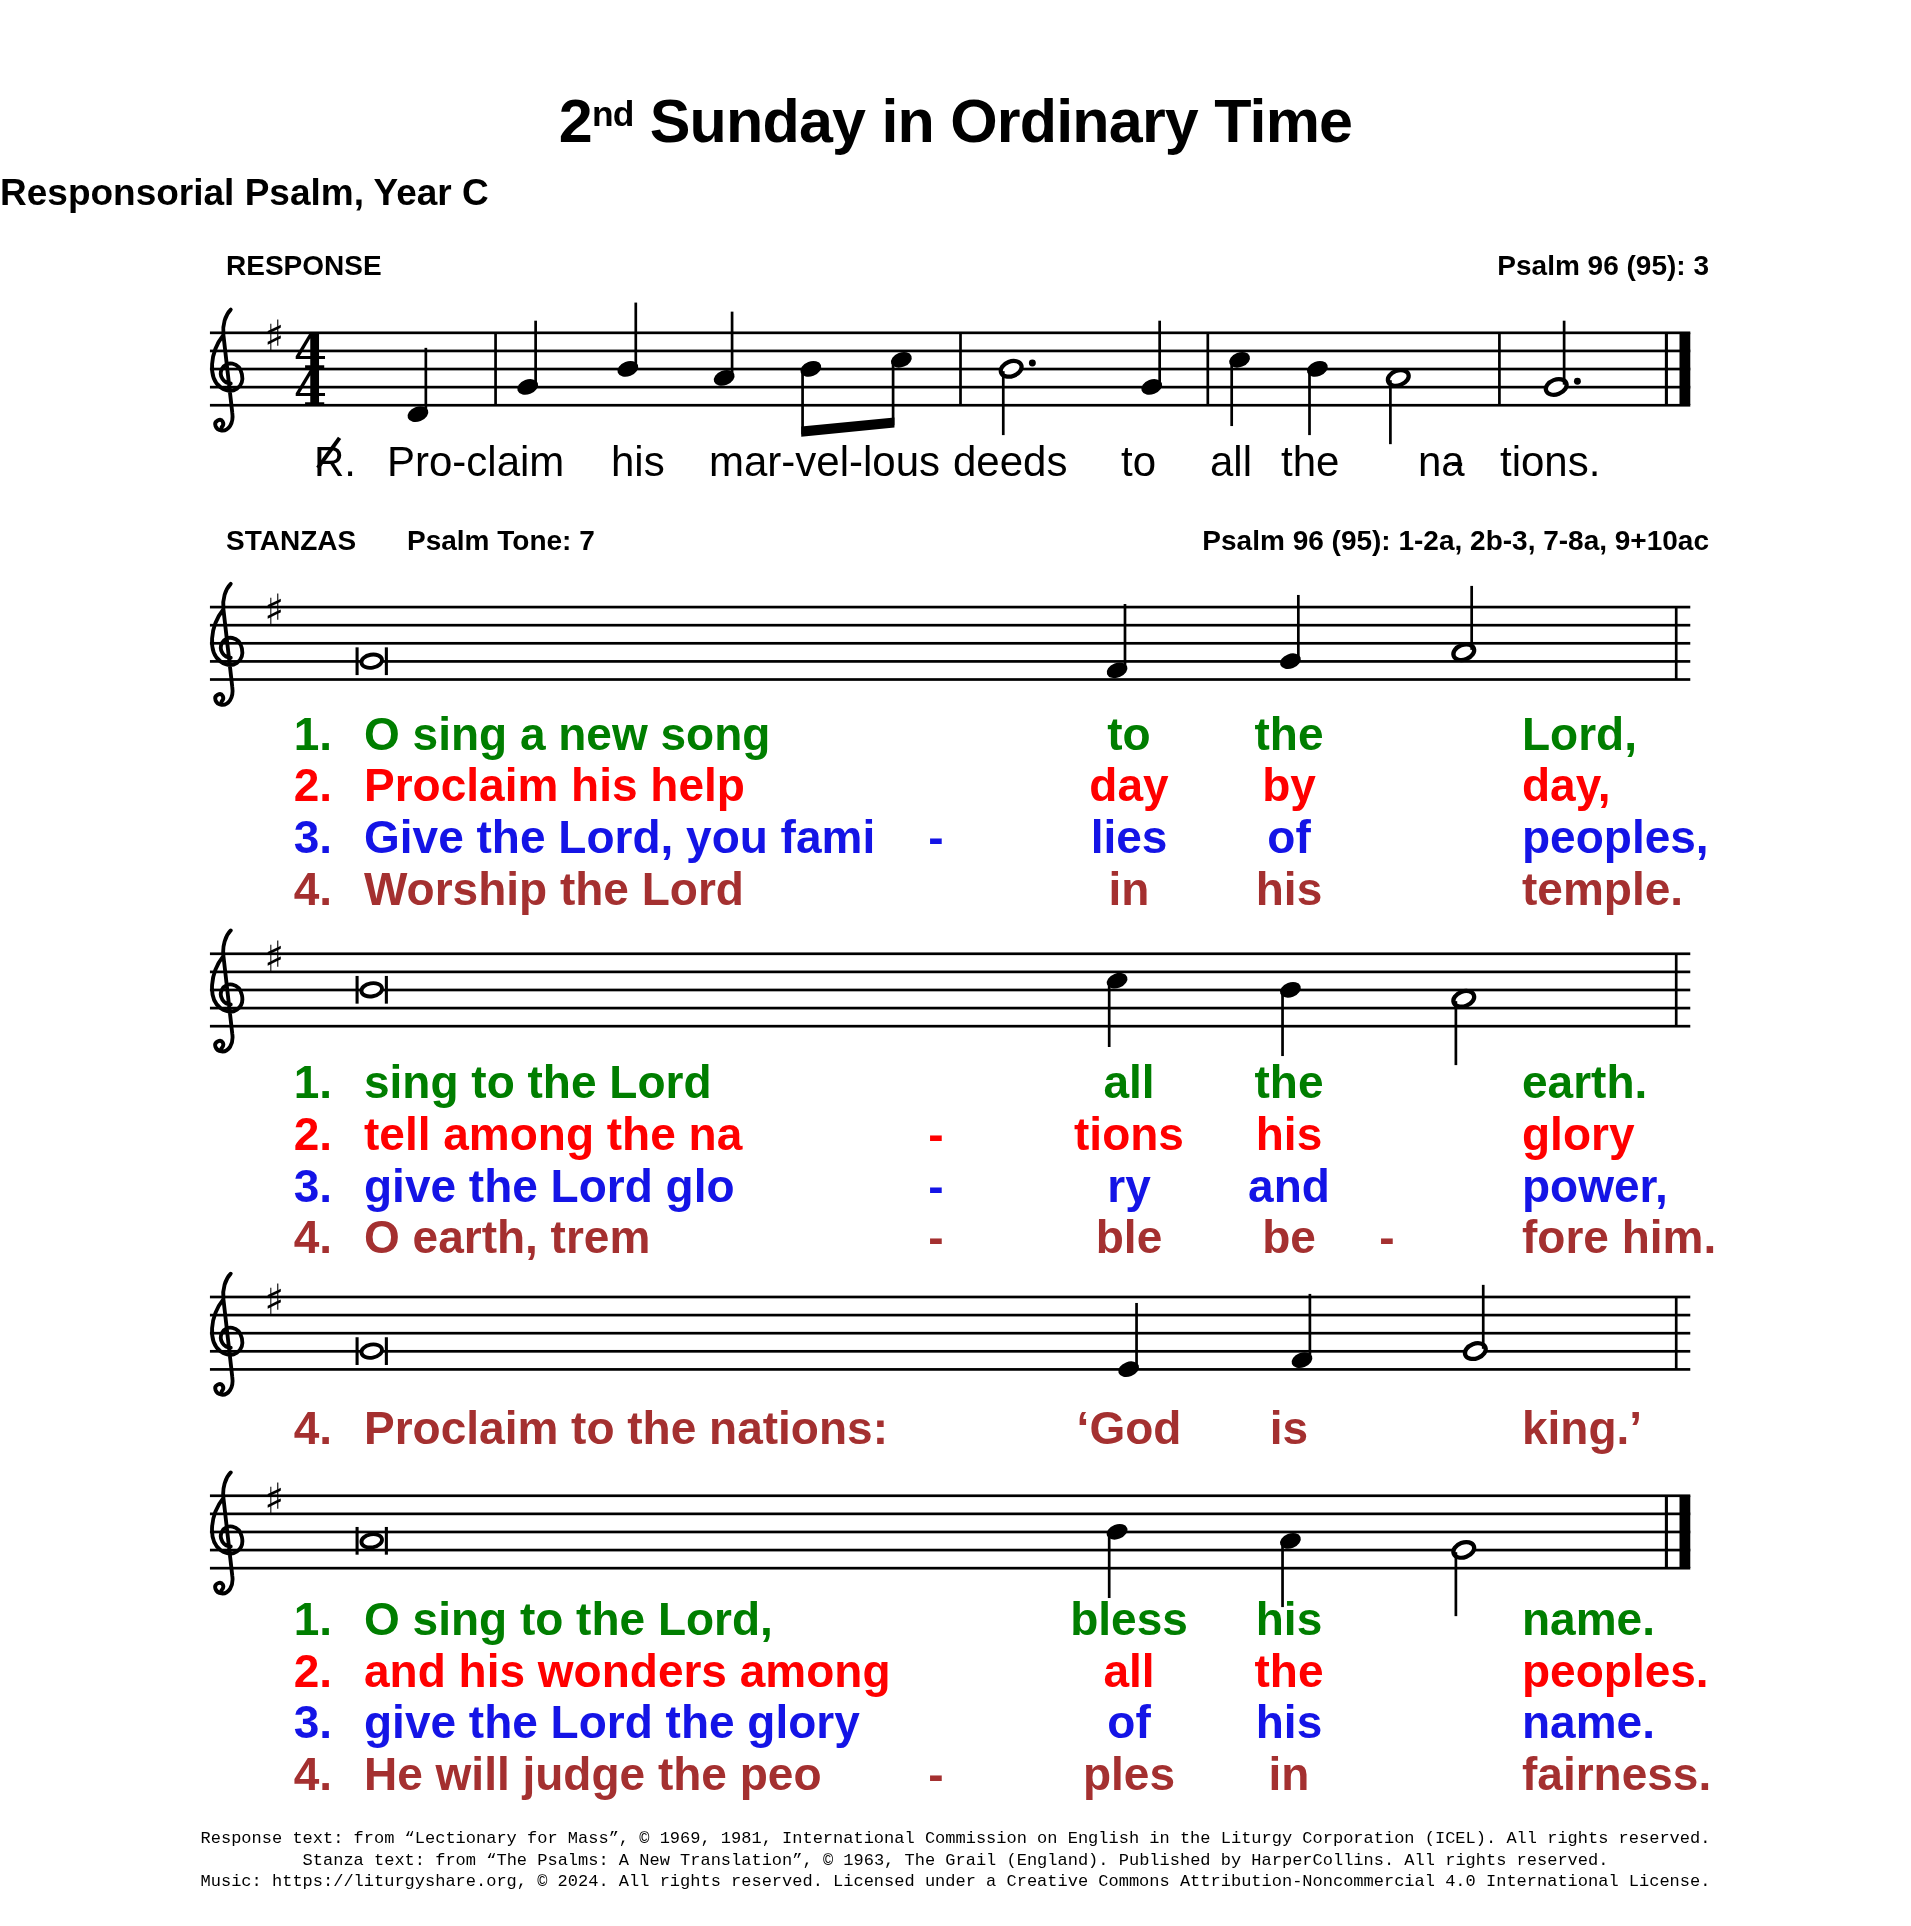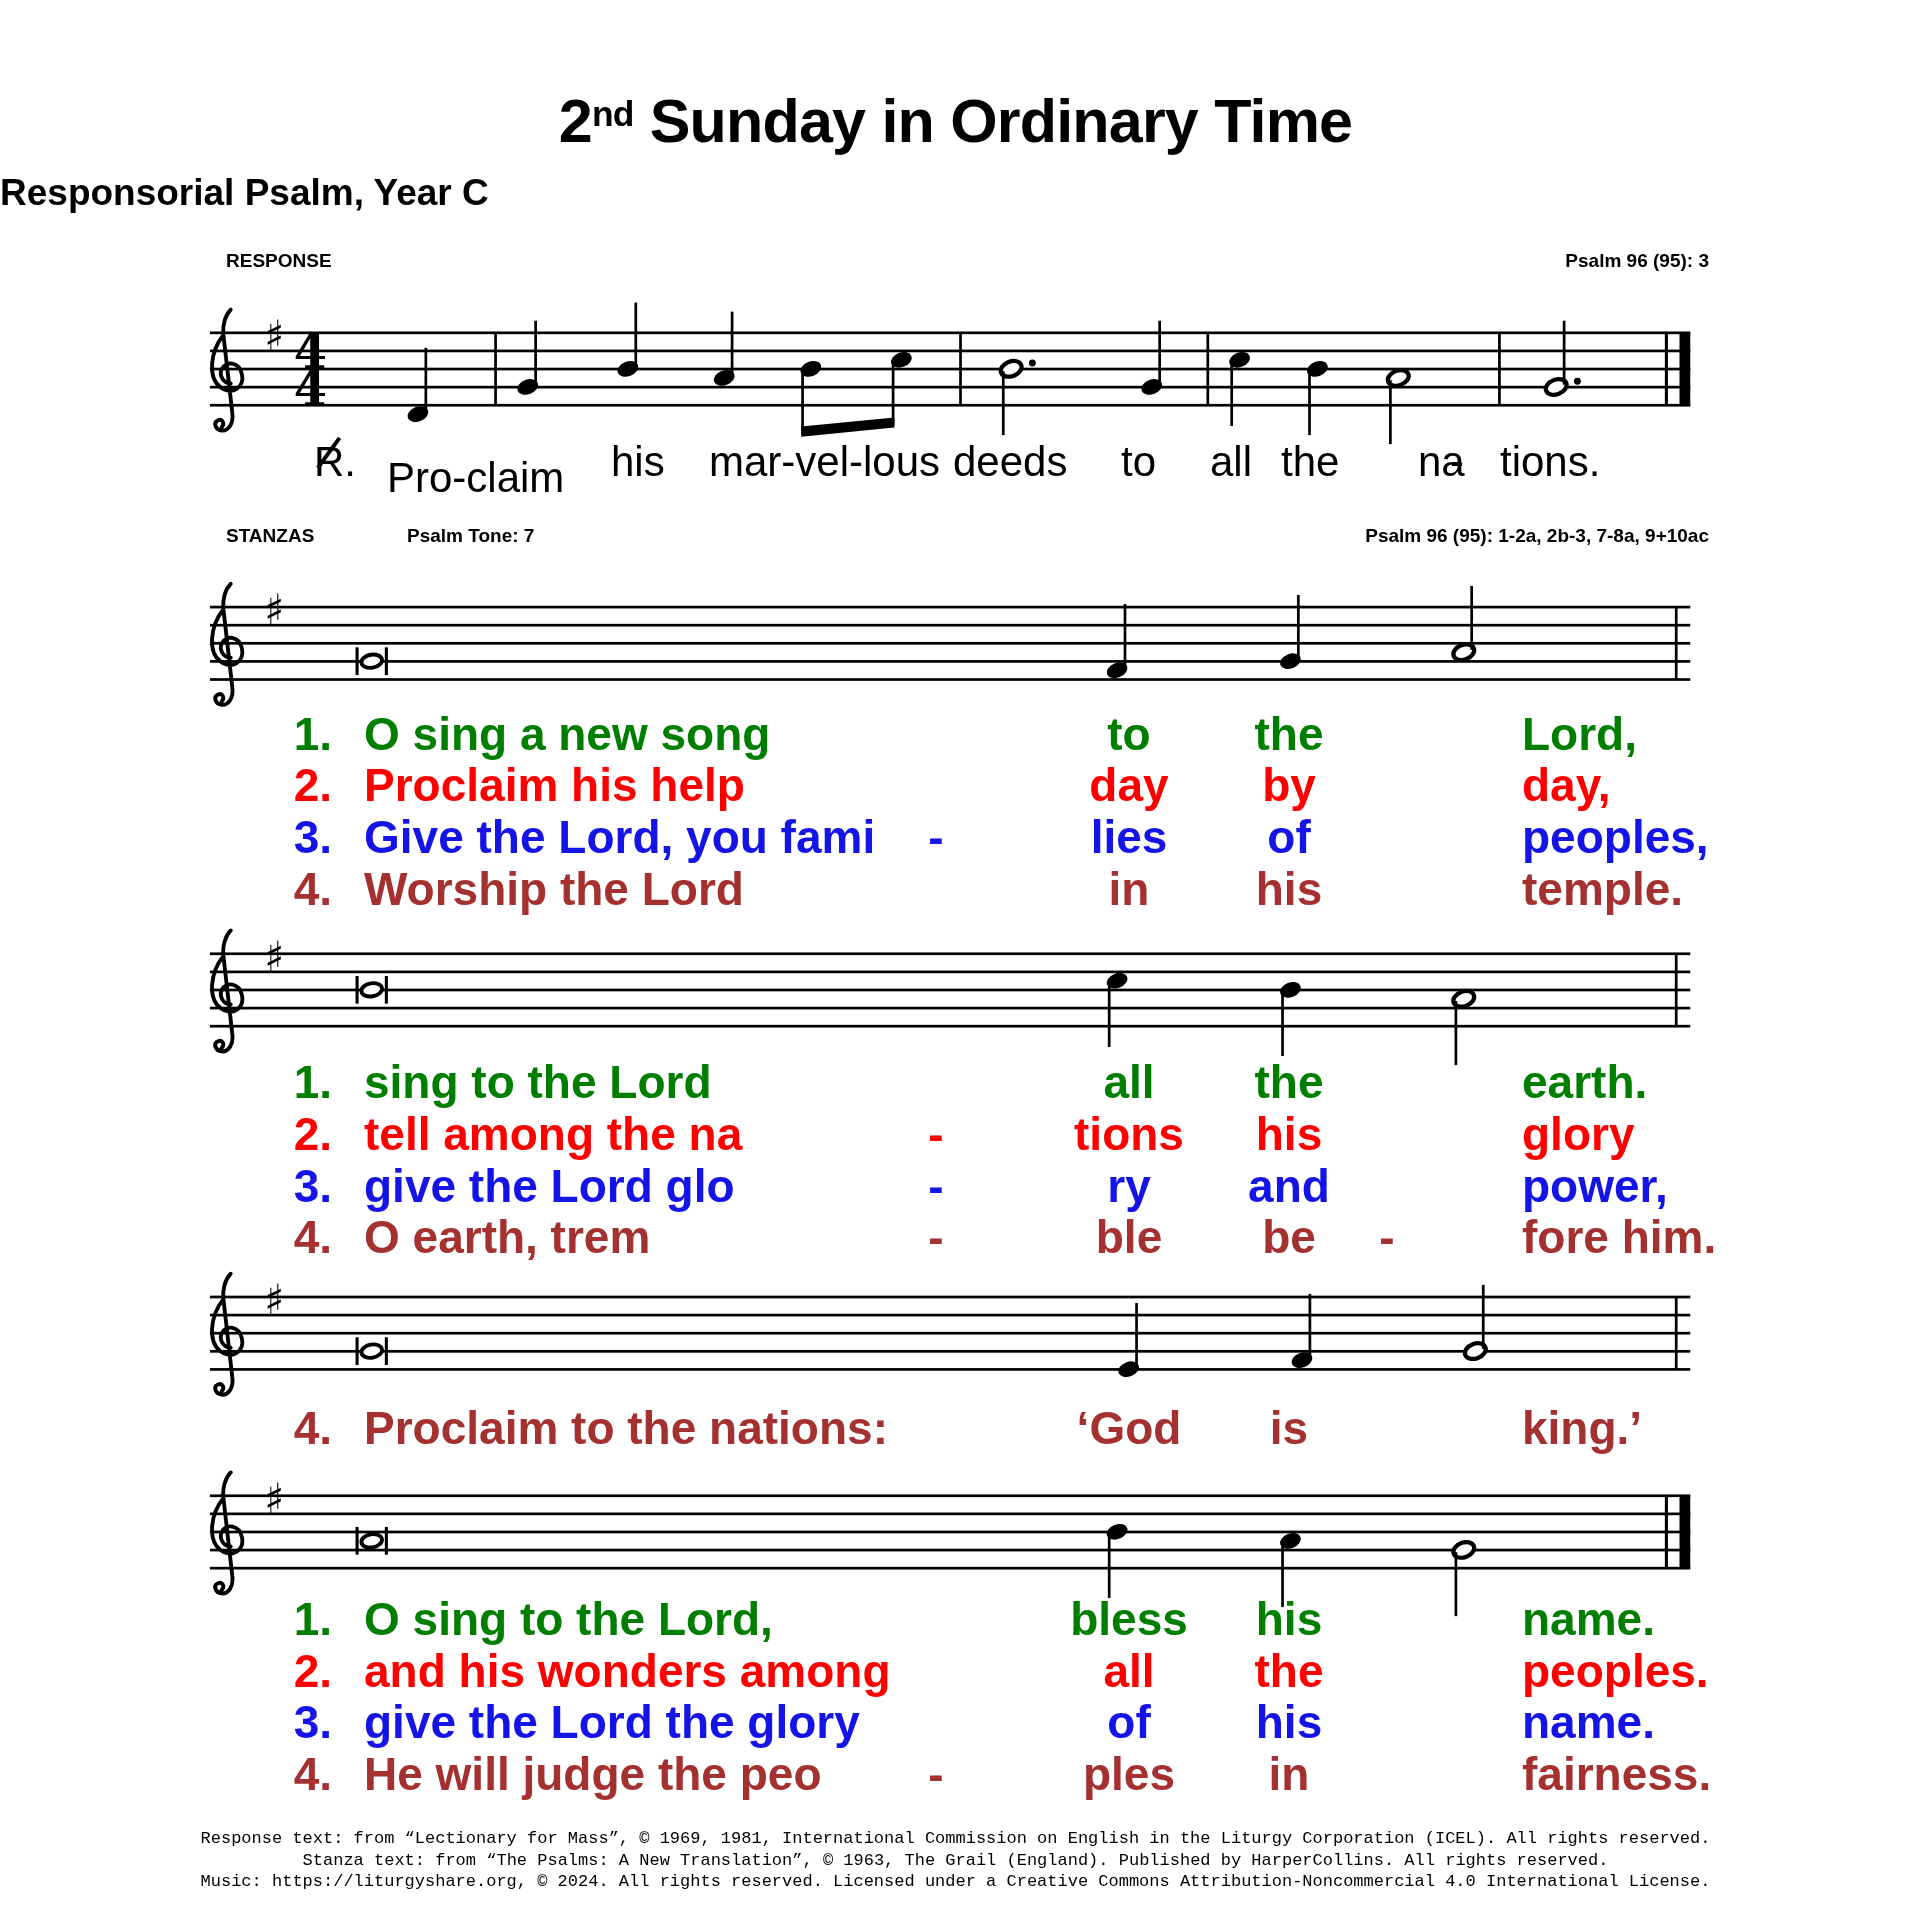--- a/index.html
+++ b/index.html
@@ -3,21 +3,21 @@
 <meta charset="utf-8">
 <style>
   html,body{margin:0;padding:0;background:#e8e8e8;}
   .page{position:relative;width:1911px;height:2703px;background:#ffffff;overflow:hidden;
         font-family:"Liberation Sans", sans-serif;color:#000;}
   .abs{position:absolute;}
   #music{position:absolute;left:0;top:0;width:1911px;height:2703px;}
   .title{top:86px;left:0;width:100%;text-align:center;font-size:61px;font-weight:bold;letter-spacing:-0.8px;}
   .title .sup{font-size:0.58em;position:relative;top:-0.45em;}
   .subtitle{top:172px;left:0;width:100%;text-align:left;font-size:37px;font-weight:bold;}
-  .h-label{font-size:19px;font-weight:bold;}
+  .h-label{font-size:28px;font-weight:bold;}
   .resp-row{top:250px;}
   .stz-row{top:525px;}
   .h-left{left:226px;}
   .h-tone{left:407px;}
   .h-right{right:202px;text-align:right;left:auto;}
   .lyr{top:438px;font-size:42px;font-weight:normal;white-space:nowrap;}
   .lyr span{position:absolute;}
   .rsym{position:relative;display:inline-block;}
   .rsym .slash{position:absolute;left:-3.9px;top:13px;width:37px;height:3.5px;background:#000;
                transform:rotate(-54deg);transform-origin:50% 50%;}
@@ -157,21 +157,21 @@
     <span>2</span><span class="sup">nd</span><span> Sunday in Ordinary Time</span>
   </div>
 
   <div class="abs subtitle">Responsorial Psalm, Year C</div>
 
   <div class="abs resp-row h-label h-left">RESPONSE</div>
   <div class="abs resp-row h-label h-right">Psalm 96 (95): 3</div>
 
   <div class="abs lyr" id="resp-lyrics">
       <span class="rsym" style="left: 314px;">R.<i class="slash"></i></span>
-      <span style="left: 387px; margin-top: 16px;">Pro-claim</span>
+      <span style="left: 387px;">Pro-claim</span>
       <span style="left: 611px;">his</span>
       <span style="left: 709px;">mar-vel-lous</span>
       <span style="left: 953px;">deeds</span>
       <span style="left: 1121px;">to</span>
       <span style="left: 1210px;">all</span>
       <span style="left: 1281px;">the</span>
       <span style="left: 1418px;">na</span>
       <span style="left: 1450px;">-</span>
       <span style="left: 1500px;">tions.</span>
     </div>

